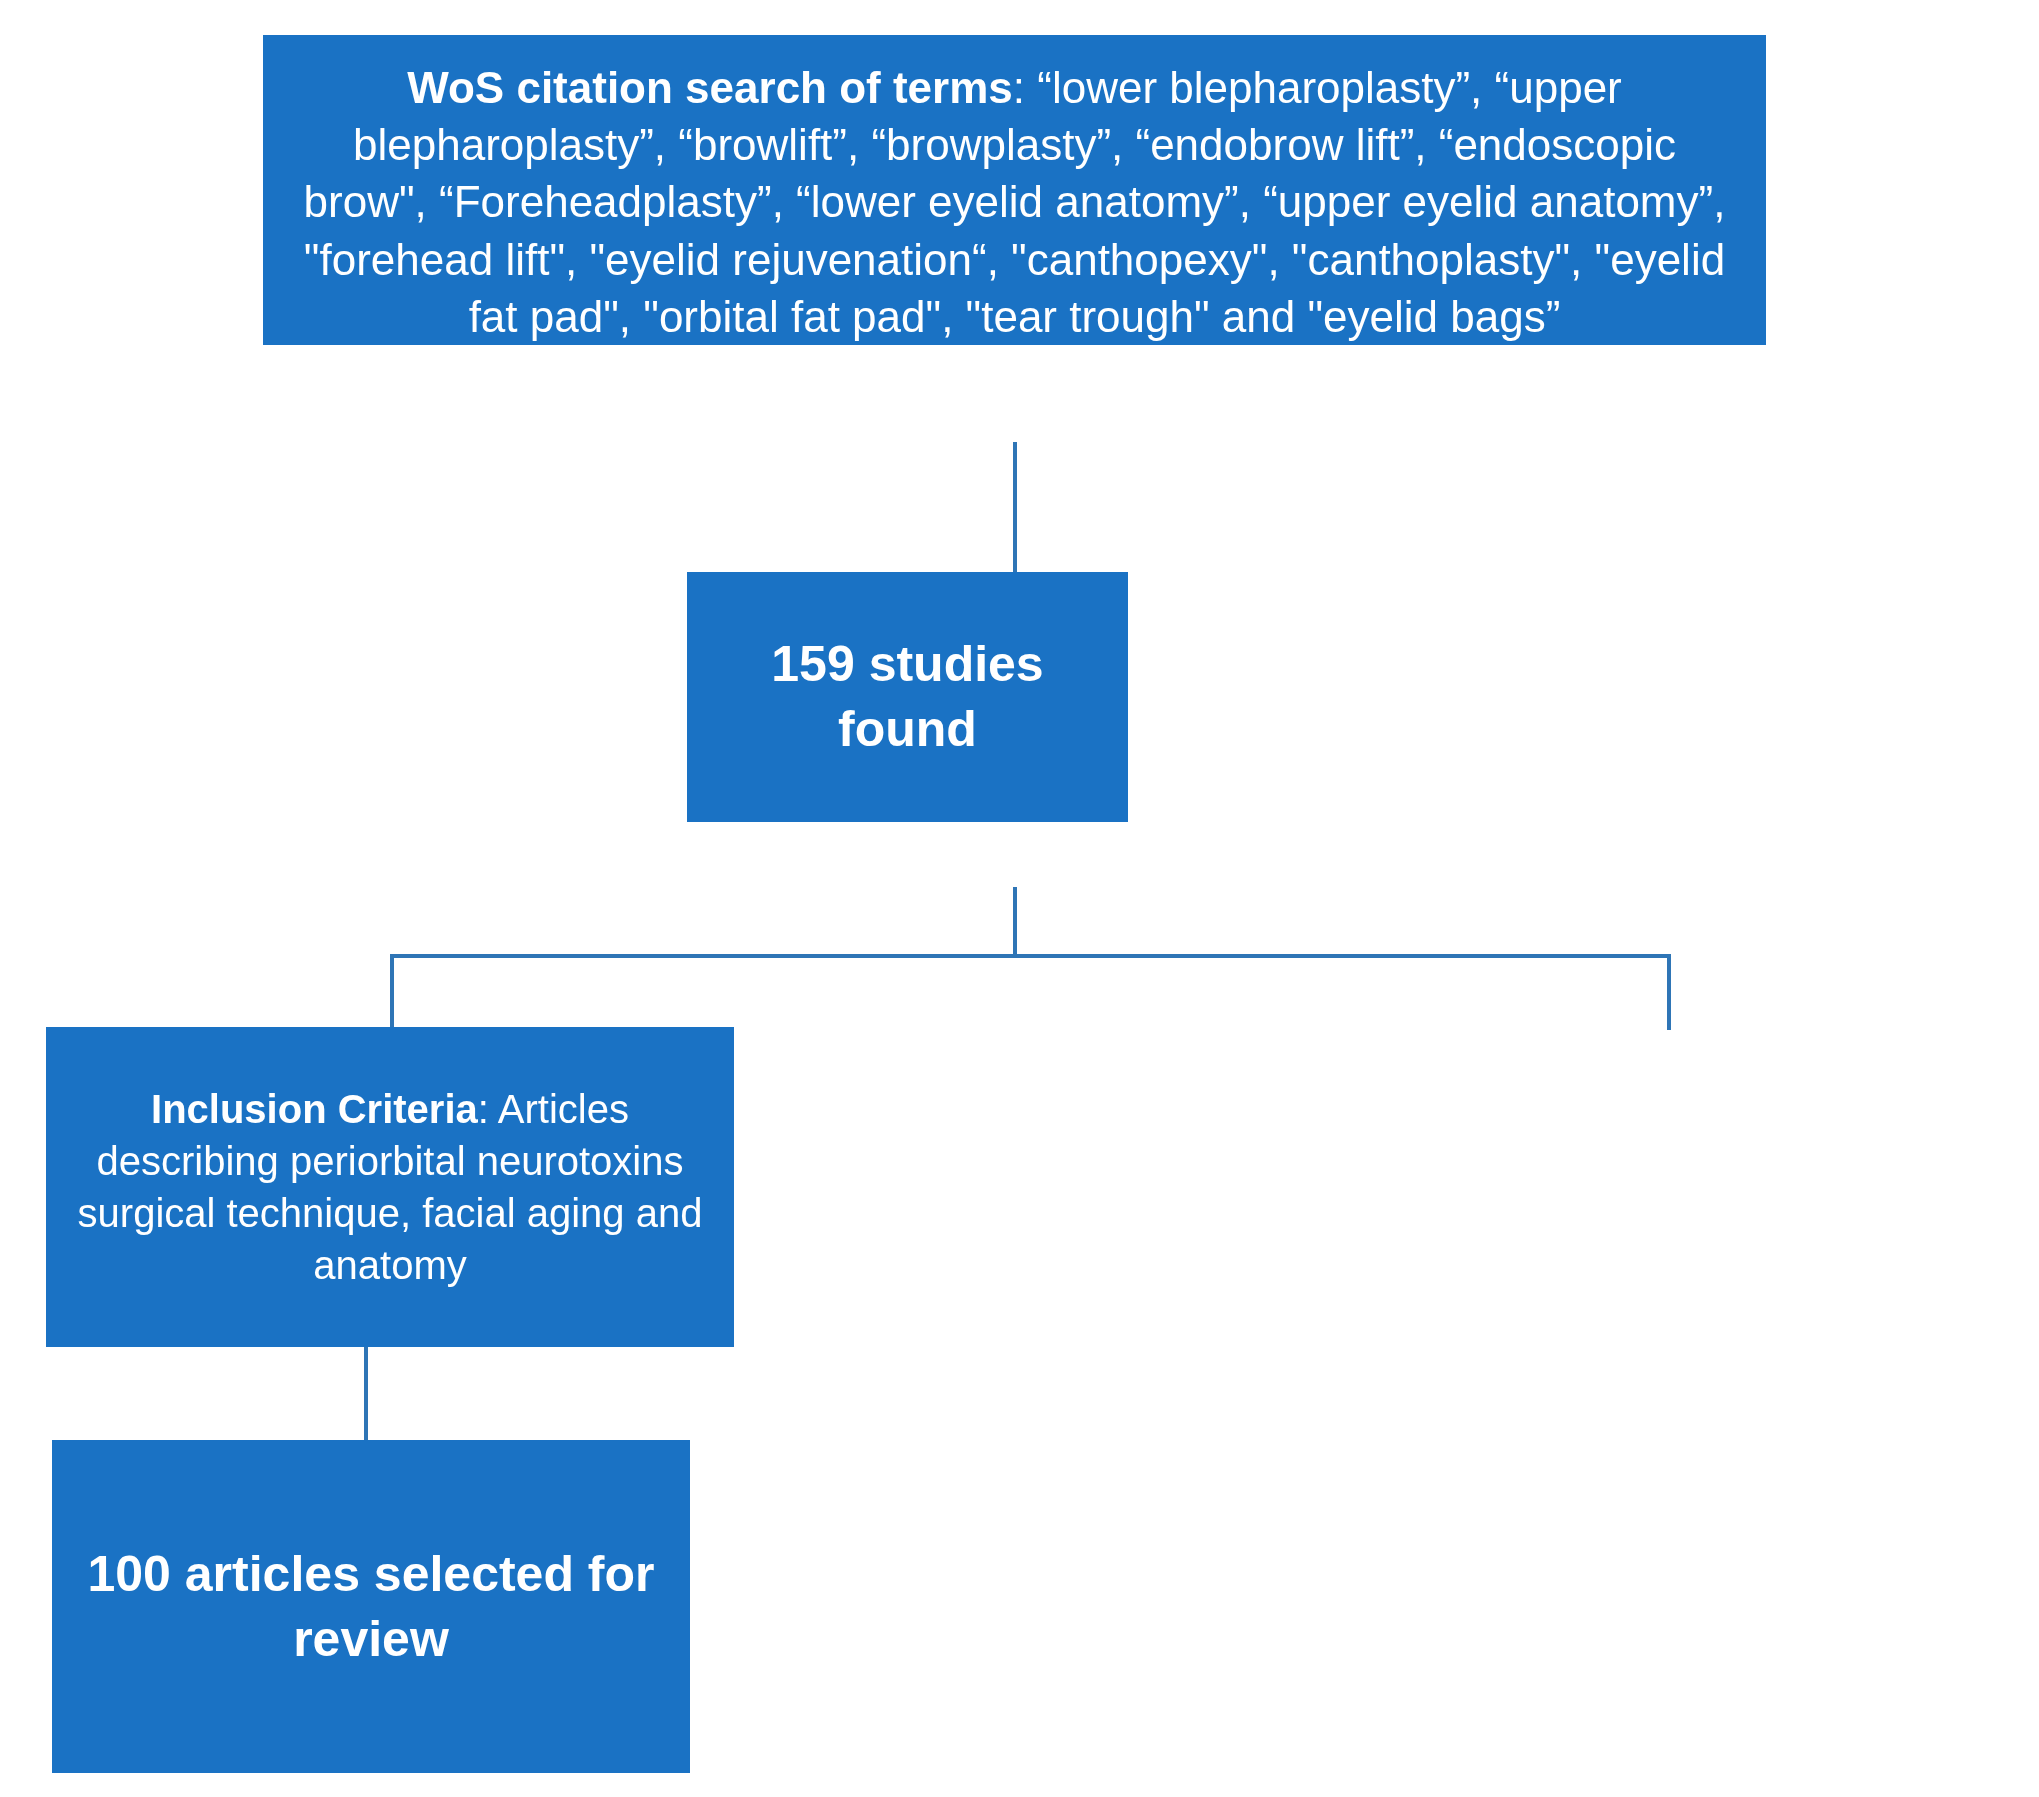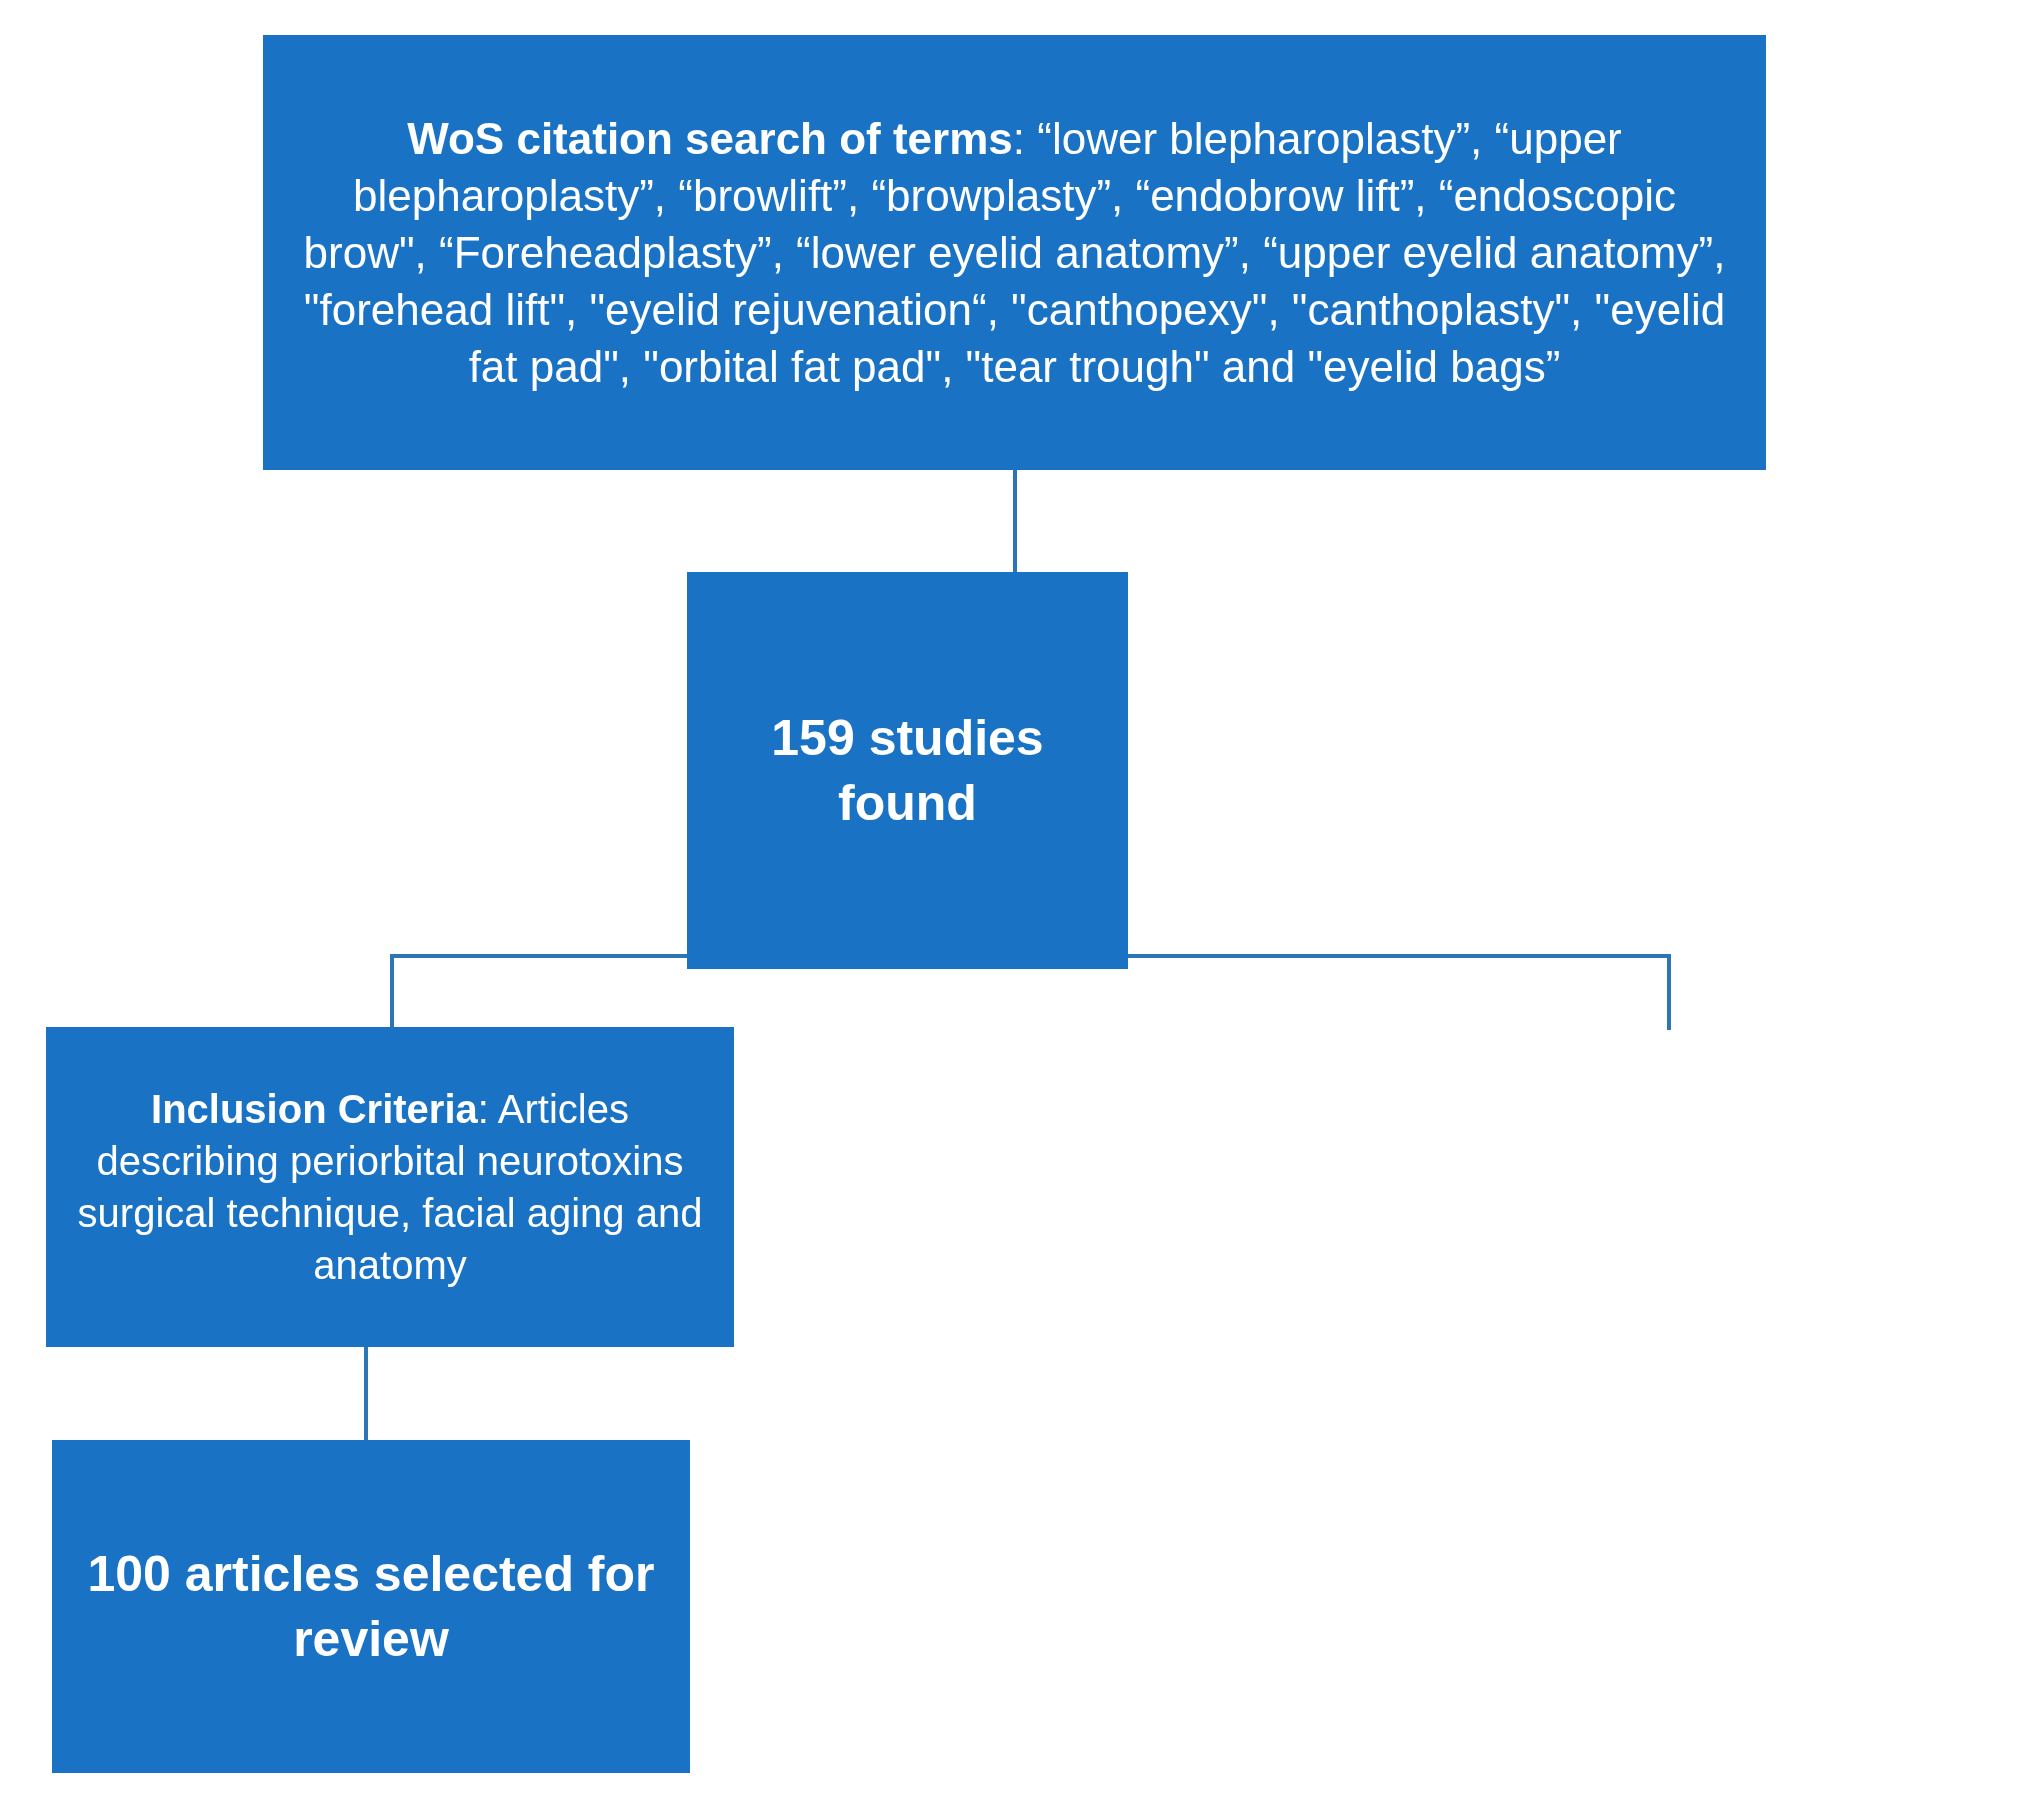--- a/index.html
+++ b/index.html
@@ -35,33 +35,34 @@
   }
   .node b {
     font-weight: bold;
   }
 
   
   #node-search {
     left: 263px;
     top: 35px;
     width: 1503px;
-    height: 435px;
+    height: 310px;
     font-size: 44px;
+    align-items: flex-end;
   }
   #node-search .inner {
     padding: 0 23.4px;
   }
 
   
   #node-found {
     left: 687px;
     top: 572px;
     width: 441px;
-    height: 397px;
+    height: 250px;
     font-size: 50px;
     font-weight: bold;
   }
 
   
   #node-inclusion {
     left: 46px;
     top: 1027px;
     width: 688px;
     height: 320px;

